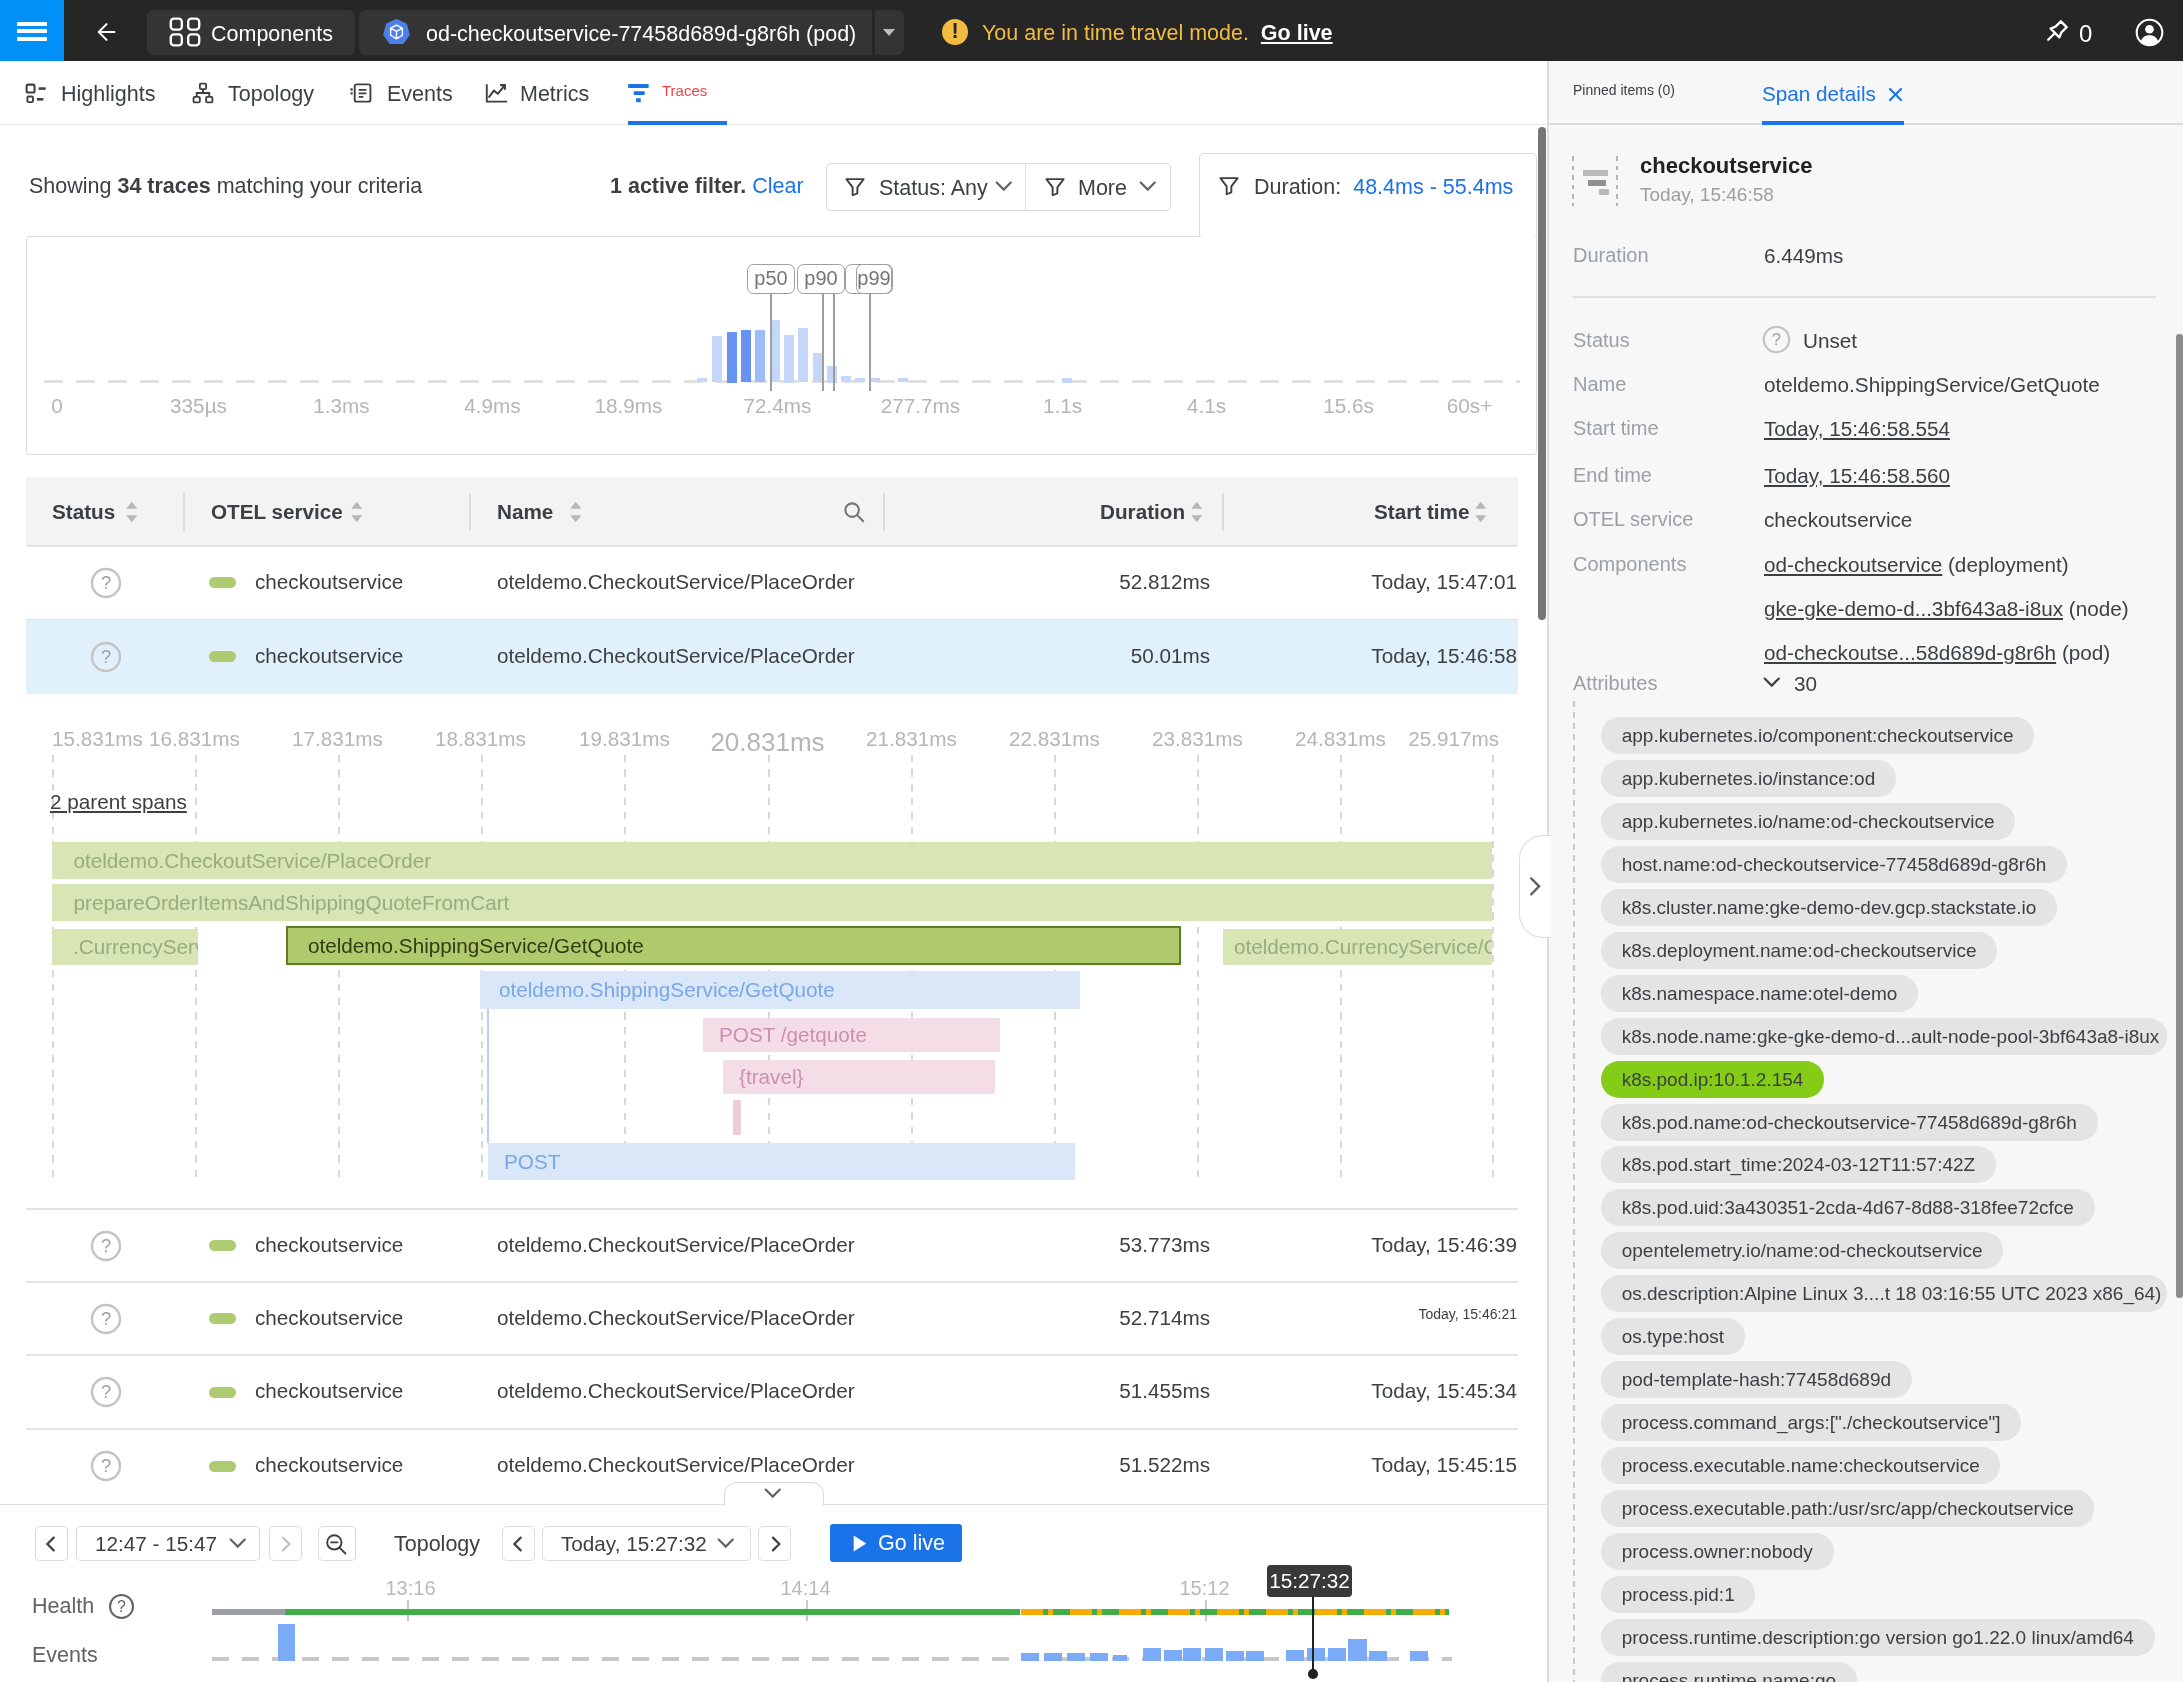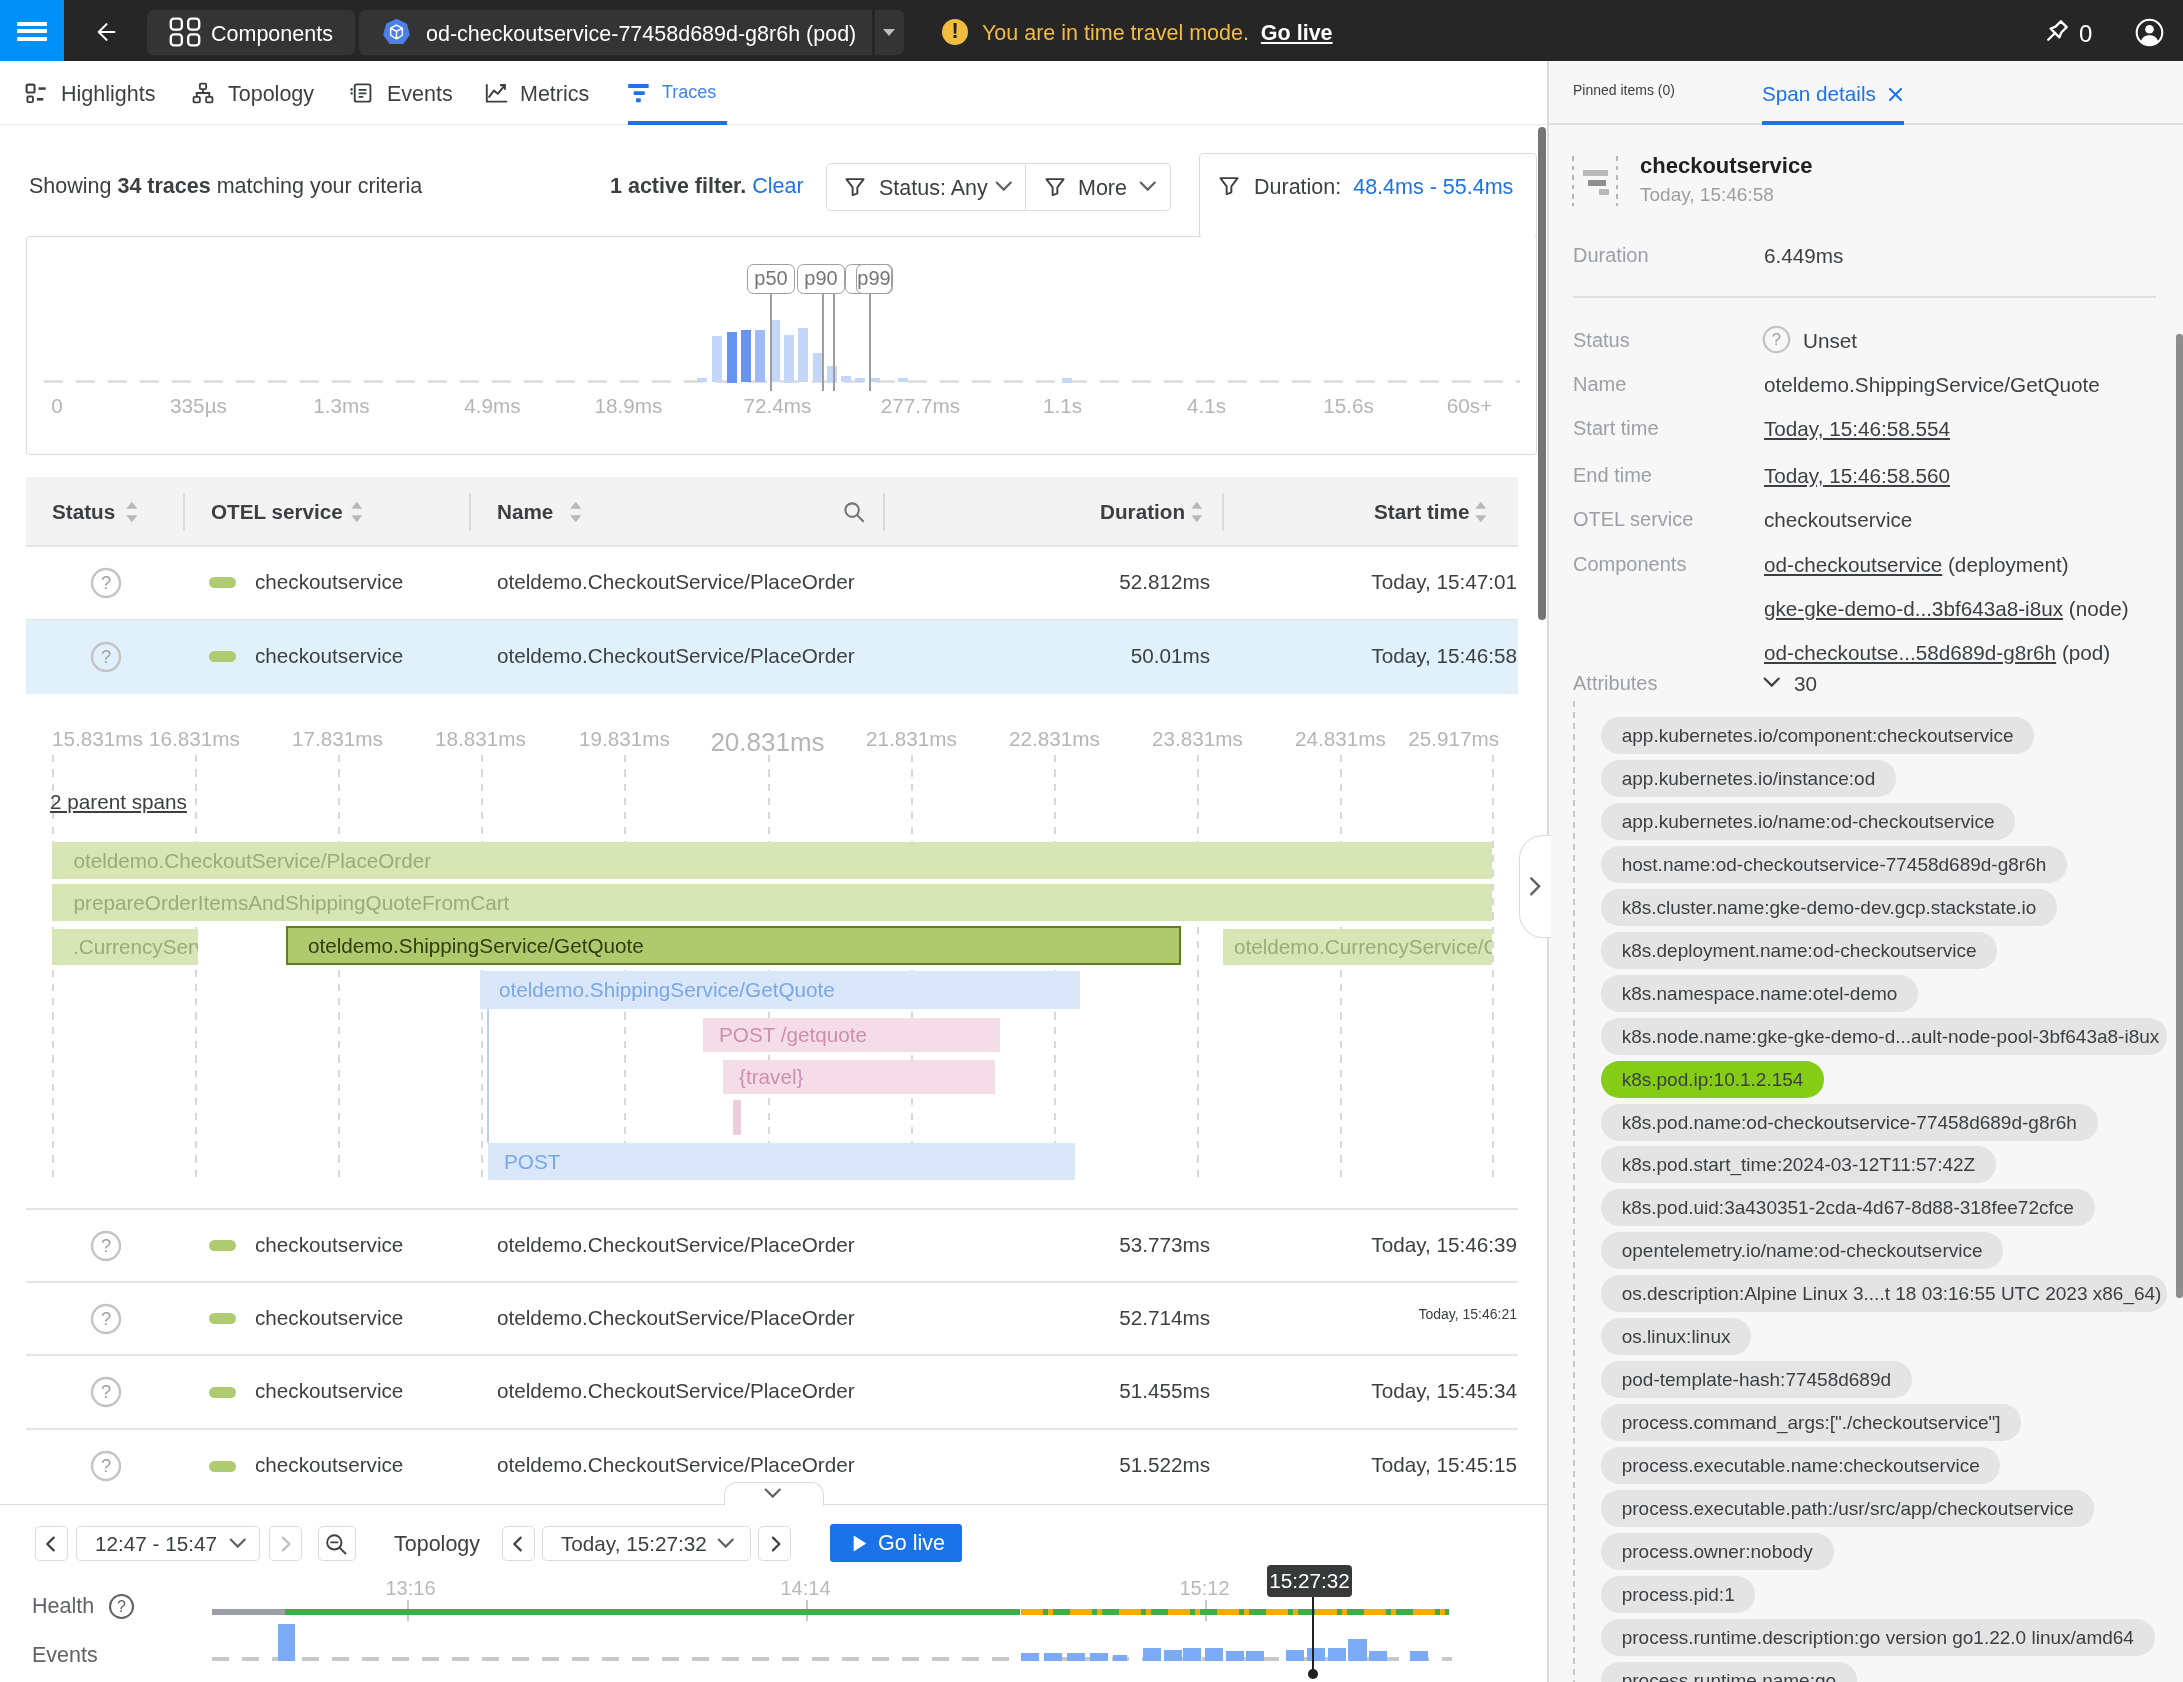--- a/index.html
+++ b/index.html
@@ -77,21 +77,21 @@
 <path d="M2 3 L2 25 L28 25" stroke="#3c4043" stroke-width="2.4" fill="none"></path>
 <path d="M5 19 L11 11 L16 15 L25 4" stroke="#3c4043" stroke-width="2.6" fill="none" stroke-linejoin="round" stroke-linecap="round"></path>
 <path d="M25 4 L25 9 M25 4 L20 4" stroke="#3c4043" stroke-width="2.6" fill="none" stroke-linecap="round"></path>
   </svg>
 <div class="a" style="left:520px;top:82px;font-size:21.5px">Metrics</div>
 <svg class="a" style="left:628px;top:84px" width="24" height="19" viewBox="0 0 30 24">
 <rect x="0" y="0" width="26" height="5" rx="1" fill="#1a73e8"></rect>
 <rect x="7" y="9" width="14" height="5" rx="1" fill="#1a73e8"></rect>
 <rect x="10" y="18" width="6" height="5" rx="1" fill="#1a73e8"></rect>
   </svg>
-<div class="a" style="left:662px;top:82px;font-size:18px;color:#3b82f6;font-weight:500">Traces</div>
+<div class="a" style="left:662px;top:82px;font-size:15px;color:#ef4444;font-weight:500">Traces</div>
 <div class="a" style="left:628px;top:121px;width:99px;height:4px;background:#1a73e8"></div>
 <div class="a" style="left:29px;top:174px;font-size:21.5px">Showing <span class="b">34 traces</span> matching your criteria</div>
 <div class="a" style="left:610px;top:174px;font-size:21.5px"><span class="b">1 active filter.</span> <span class="lnk">Clear</span></div>
 <div class="a" style="left:826px;top:163px;width:200px;height:48px;background:#fff;border:1.6px solid #dadce0;border-radius:4.8px 0 0 4.8px"></div>
 <svg class="a" style="left:844px;top:176px" width="22" height="22" viewBox="0 0 28 28">
 <path d="M3 4 L25 4 L17 14.5 L17 22 L11 24.5 L11 14.5 Z" stroke="#3c4043" stroke-width="2.4" fill="none" stroke-linejoin="round"></path>
   </svg>
 <div class="a" style="left:879px;top:176px;font-size:21.5px">Status: Any</div>
 <svg class="a" style="left:995px;top:181px" width="17.5" height="11" viewBox="0 0 22 14">
 <path d="M2 2 L11 11 L20 2" stroke="#5f6368" stroke-width="2.8" fill="none" stroke-linecap="round"></path>
@@ -423,21 +423,21 @@
 <div class="a" style="left:1601px;top:889px;height:37px;max-width:566px;background:#e4e4e4;border-radius:18.3px;color:#3c4043;font-size:19px;line-height:37px;padding:0 20.7px;white-space:nowrap;overflow:hidden">k8s.cluster.name:gke-demo-dev.gcp.stackstate.io</div>
 <div class="a" style="left:1601px;top:932px;height:37px;max-width:566px;background:#e4e4e4;border-radius:18.3px;color:#3c4043;font-size:19px;line-height:37px;padding:0 20.7px;white-space:nowrap;overflow:hidden">k8s.deployment.name:od-checkoutservice</div>
 <div class="a" style="left:1601px;top:975px;height:37px;max-width:566px;background:#e4e4e4;border-radius:18.3px;color:#3c4043;font-size:19px;line-height:37px;padding:0 20.7px;white-space:nowrap;overflow:hidden">k8s.namespace.name:otel-demo</div>
 <div class="a" style="left:1601px;top:1018px;height:37px;max-width:566px;background:#e4e4e4;border-radius:18.3px;color:#3c4043;font-size:19px;line-height:37px;padding:0 20.7px;white-space:nowrap;overflow:hidden">k8s.node.name:gke-gke-demo-d...ault-node-pool-3bf643a8-i8ux</div>
 <div class="a" style="left:1601px;top:1061px;height:37px;max-width:566px;background:#84cc16;border-radius:18.3px;color:#3c4043;font-size:19px;line-height:37px;padding:0 20.7px;white-space:nowrap;overflow:hidden">k8s.pod.ip:10.1.2.154</div>
 <div class="a" style="left:1601px;top:1104px;height:37px;max-width:566px;background:#e4e4e4;border-radius:18.3px;color:#3c4043;font-size:19px;line-height:37px;padding:0 20.7px;white-space:nowrap;overflow:hidden">k8s.pod.name:od-checkoutservice-77458d689d-g8r6h</div>
 <div class="a" style="left:1601px;top:1146px;height:37px;max-width:566px;background:#e4e4e4;border-radius:18.3px;color:#3c4043;font-size:19px;line-height:37px;padding:0 20.7px;white-space:nowrap;overflow:hidden">k8s.pod.start_time:2024-03-12T11:57:42Z</div>
 <div class="a" style="left:1601px;top:1189px;height:37px;max-width:566px;background:#e4e4e4;border-radius:18.3px;color:#3c4043;font-size:19px;line-height:37px;padding:0 20.7px;white-space:nowrap;overflow:hidden">k8s.pod.uid:3a430351-2cda-4d67-8d88-318fee72cfce</div>
 <div class="a" style="left:1601px;top:1232px;height:37px;max-width:566px;background:#e4e4e4;border-radius:18.3px;color:#3c4043;font-size:19px;line-height:37px;padding:0 20.7px;white-space:nowrap;overflow:hidden">opentelemetry.io/name:od-checkoutservice</div>
 <div class="a" style="left:1601px;top:1275px;height:37px;max-width:566px;background:#e4e4e4;border-radius:18.3px;color:#3c4043;font-size:19px;line-height:37px;padding:0 20.7px;white-space:nowrap;overflow:hidden">os.description:Alpine Linux 3....t 18 03:16:55 UTC 2023 x86_64)</div>
-<div class="a" style="left:1601px;top:1318px;height:37px;max-width:566px;background:#e4e4e4;border-radius:18.3px;color:#3c4043;font-size:19px;line-height:37px;padding:0 20.7px;white-space:nowrap;overflow:hidden">os.linux:linux</div>
+<div class="a" style="left:1601px;top:1318px;height:37px;max-width:566px;background:#e4e4e4;border-radius:18.3px;color:#3c4043;font-size:19px;line-height:37px;padding:0 20.7px;white-space:nowrap;overflow:hidden">os.type:host</div>
 <div class="a" style="left:1601px;top:1361px;height:37px;max-width:566px;background:#e4e4e4;border-radius:18.3px;color:#3c4043;font-size:19px;line-height:37px;padding:0 20.7px;white-space:nowrap;overflow:hidden">pod-template-hash:77458d689d</div>
 <div class="a" style="left:1601px;top:1404px;height:37px;max-width:566px;background:#e4e4e4;border-radius:18.3px;color:#3c4043;font-size:19px;line-height:37px;padding:0 20.7px;white-space:nowrap;overflow:hidden">process.command_args:["./checkoutservice"]</div>
 <div class="a" style="left:1601px;top:1447px;height:37px;max-width:566px;background:#e4e4e4;border-radius:18.3px;color:#3c4043;font-size:19px;line-height:37px;padding:0 20.7px;white-space:nowrap;overflow:hidden">process.executable.name:checkoutservice</div>
 <div class="a" style="left:1601px;top:1490px;height:37px;max-width:566px;background:#e4e4e4;border-radius:18.3px;color:#3c4043;font-size:19px;line-height:37px;padding:0 20.7px;white-space:nowrap;overflow:hidden">process.executable.path:/usr/src/app/checkoutservice</div>
 <div class="a" style="left:1601px;top:1533px;height:37px;max-width:566px;background:#e4e4e4;border-radius:18.3px;color:#3c4043;font-size:19px;line-height:37px;padding:0 20.7px;white-space:nowrap;overflow:hidden">process.owner:nobody</div>
 <div class="a" style="left:1601px;top:1576px;height:37px;max-width:566px;background:#e4e4e4;border-radius:18.3px;color:#3c4043;font-size:19px;line-height:37px;padding:0 20.7px;white-space:nowrap;overflow:hidden">process.pid:1</div>
 <div class="a" style="left:1601px;top:1619px;height:37px;max-width:566px;background:#e4e4e4;border-radius:18.3px;color:#3c4043;font-size:19px;line-height:37px;padding:0 20.7px;white-space:nowrap;overflow:hidden">process.runtime.description:go version go1.22.0 linux/amd64</div>
 <div class="a" style="left:1601px;top:1662px;height:37px;max-width:566px;background:#e4e4e4;border-radius:18.3px;color:#3c4043;font-size:19px;line-height:37px;padding:0 20.7px;white-space:nowrap;overflow:hidden">process.runtime.name:go</div>
 <div class="a" style="left:1538px;top:127px;width:8px;height:493px;background:#757575;border-radius:4px"></div>
 <div class="a" style="left:1547px;top:61px;width:1.6px;height:1621px;background:#dadce0"></div>

